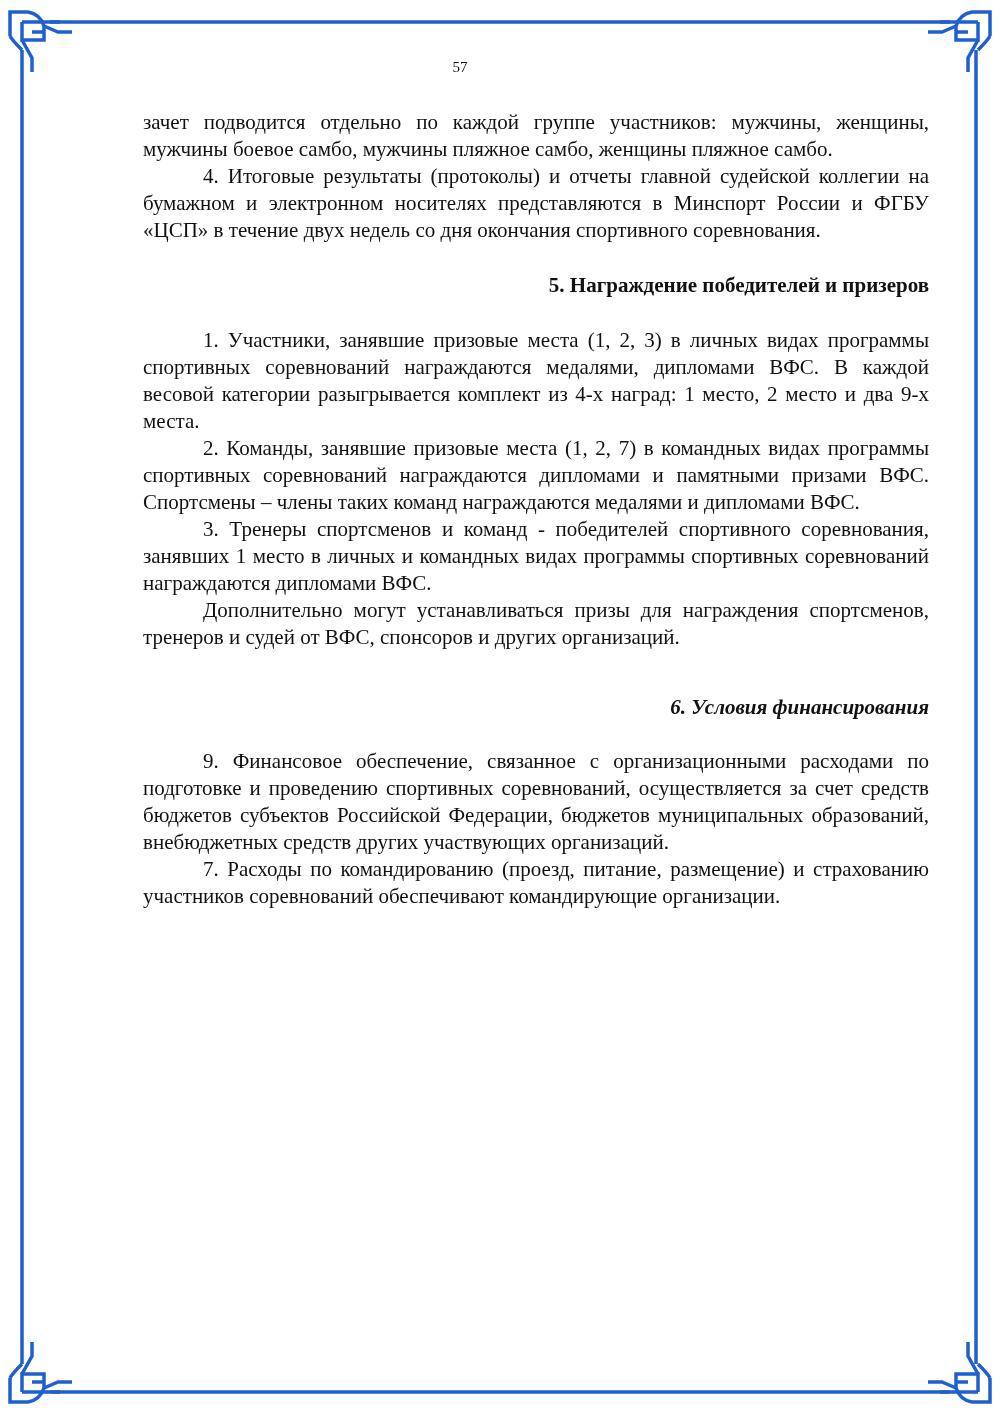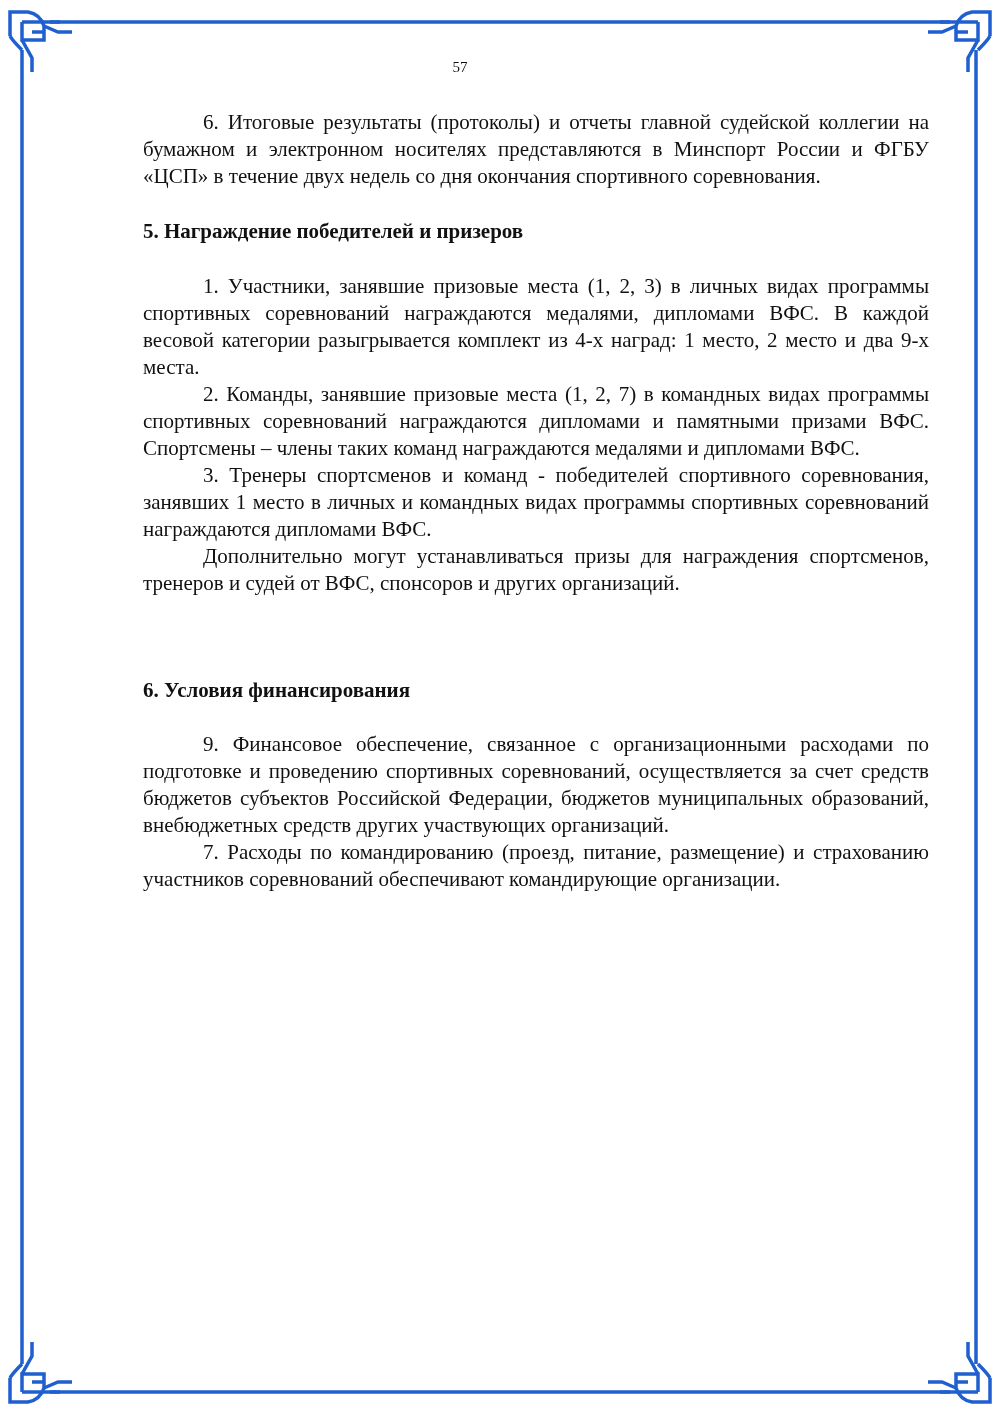--- a/index.html
+++ b/index.html
@@ -5,23 +5,23 @@
   html, body { margin:0; padding:0; background:#ffffff; }
   body { width:1000px; height:1414px; position:relative; overflow:hidden;
          font-family: "Liberation Serif", "DejaVu Serif", serif; color:#111; }
   .frame { position:absolute; left:0; top:0; width:1000px; height:1414px; pointer-events:none; }
   .page-number { position:absolute; top:59px; left:0; width:920px; text-align:center;
                  font-size:15px; }
   .content { position:absolute; left:143px; top:109px; width:786px;
              font-size:21px; line-height:27px; }
   p { margin:0; text-align:justify; text-align-last:auto; }
   p.indent { text-indent:60px; }
-  h2 { margin:0; font-size:21px; font-weight:bold; text-align:left; line-height:27px; }
+  h2 { margin:0; font-size:21px; font-weight:bold; text-align:right; line-height:27px; }
   .sec5-title { margin-top:28px; margin-bottom:28px; }
-  .sec6-title { margin-top:80px; margin-bottom:27px; }
+  .sec6-title { margin-top:43px; margin-bottom:27px;font-style:italic; }
 </style>
 </head>
 <body>
 
 <svg class="frame" viewBox="0 0 1000 1414" width="1000" height="1414" xmlns="http://www.w3.org/2000/svg">
   <g fill="none" stroke="#1f5fcf" stroke-width="3.5" stroke-linejoin="miter">
 
     <line x1="50" y1="22" x2="950" y2="22"></line>
     <line x1="22" y1="50" x2="22" y2="1364"></line>
     <line x1="976" y1="50" x2="976" y2="1364"></line>
@@ -58,21 +58,22 @@
     <path d="M22 22 L60 22"></path>
     <path d="M44 26 L58 32 L72 32"></path>
     <path d="M22 40 L32 58 L32 72"></path>
     <path d="M32 32 L44 32"></path>
   </g>
 </svg>
 
 <div class="page-number">57</div>
 
 <div class="content">
-  <p class="indent">6. Итоговые результаты (протоколы) и отчеты главной судейской коллегии на бумажном и электронном носителях представляются в Минспорт России и ФГБУ «ЦСП» в течение двух недель со дня окончания спортивного соревнования.</p>
+  <p>зачет подводится отдельно по каждой группе участников: мужчины, женщины, мужчины боевое самбо, мужчины пляжное самбо, женщины пляжное самбо.</p>
+  <p class="indent">4. Итоговые результаты (протоколы) и отчеты главной судейской коллегии на бумажном и электронном носителях представляются в Минспорт России и ФГБУ «ЦСП» в течение двух недель со дня окончания спортивного соревнования.</p>
 
   <h2 class="sec5-title">5.  Награждение победителей и призеров</h2>
   <p class="indent">1. Участники, занявшие призовые места (1, 2, 3) в личных видах программы спортивных соревнований награждаются медалями, дипломами ВФС.  В каждой весовой категории разыгрывается комплект из 4-х наград: 1 место, 2 место и два 9-х места.</p>
   <p class="indent">2. Команды, занявшие призовые места (1, 2, 7) в командных видах программы спортивных соревнований награждаются дипломами и памятными призами ВФС. Спортсмены – члены таких команд награждаются медалями и дипломами ВФС.</p>
   <p class="indent">3. Тренеры спортсменов и команд - победителей спортивного соревнования, занявших 1 место в личных и командных видах программы спортивных соревнований награждаются дипломами ВФС.</p>
   <p class="indent">Дополнительно могут устанавливаться призы для награждения спортсменов, тренеров и судей  от ВФС, спонсоров и других организаций.</p>
 
   <h2 class="sec6-title">6.  Условия финансирования</h2>
   <p class="indent">9. Финансовое обеспечение, связанное с организационными расходами по подготовке и проведению спортивных соревнований, осуществляется за счет средств бюджетов субъектов Российской Федерации, бюджетов муниципальных образований, внебюджетных средств других участвующих организаций.</p>
   <p class="indent">7. Расходы по командированию (проезд, питание, размещение) и страхованию участников соревнований обеспечивают командирующие организации.</p>

